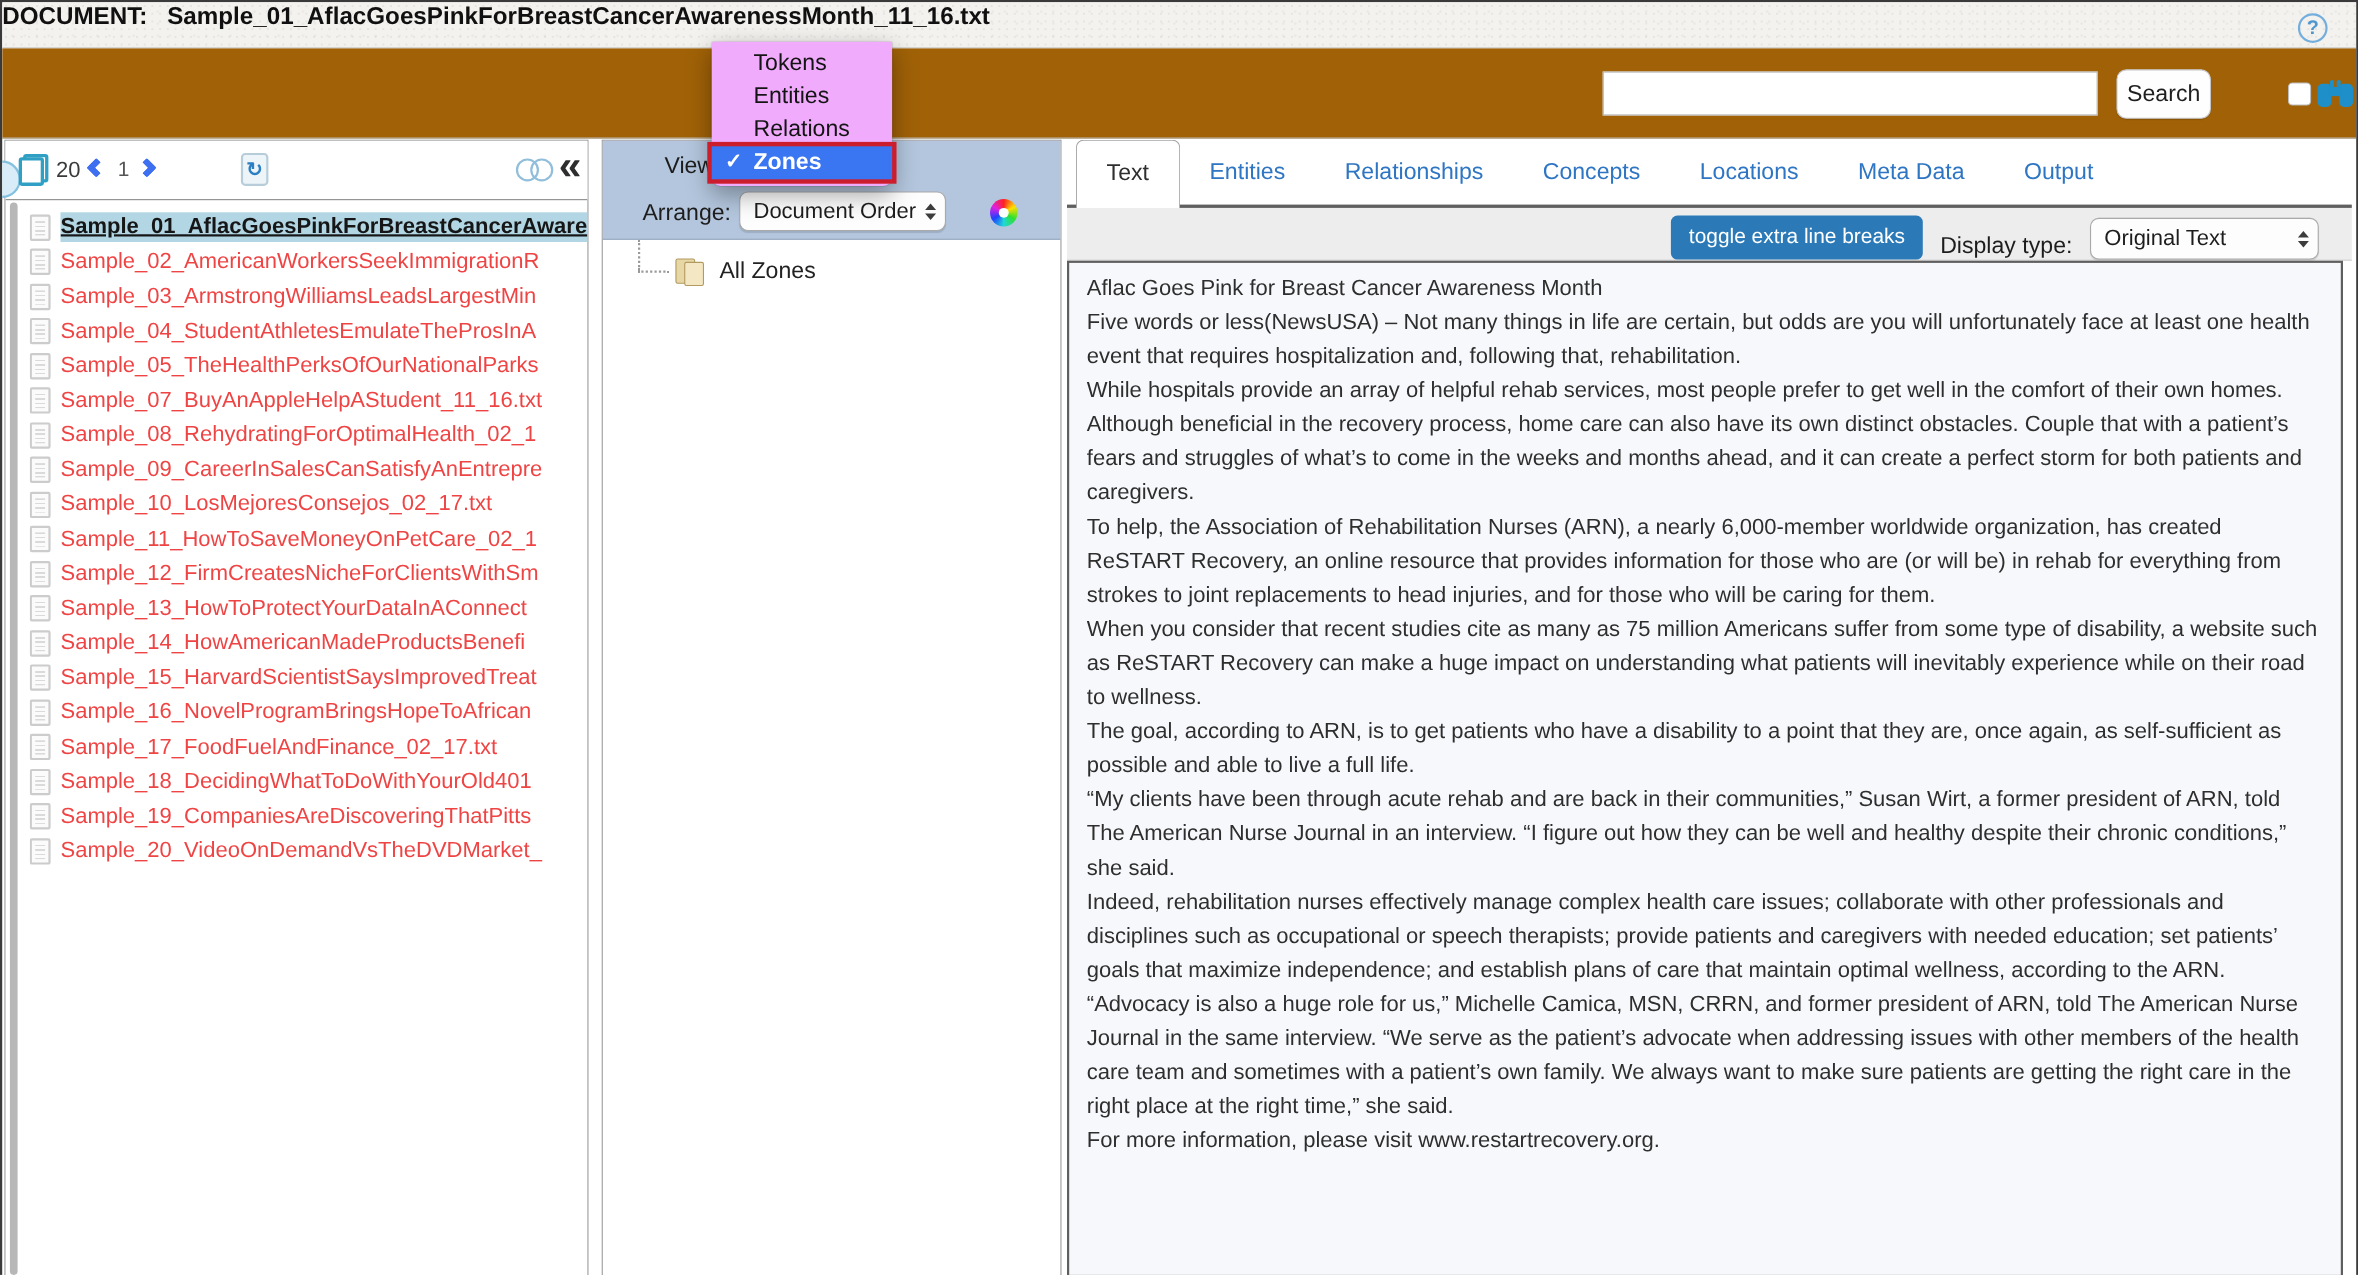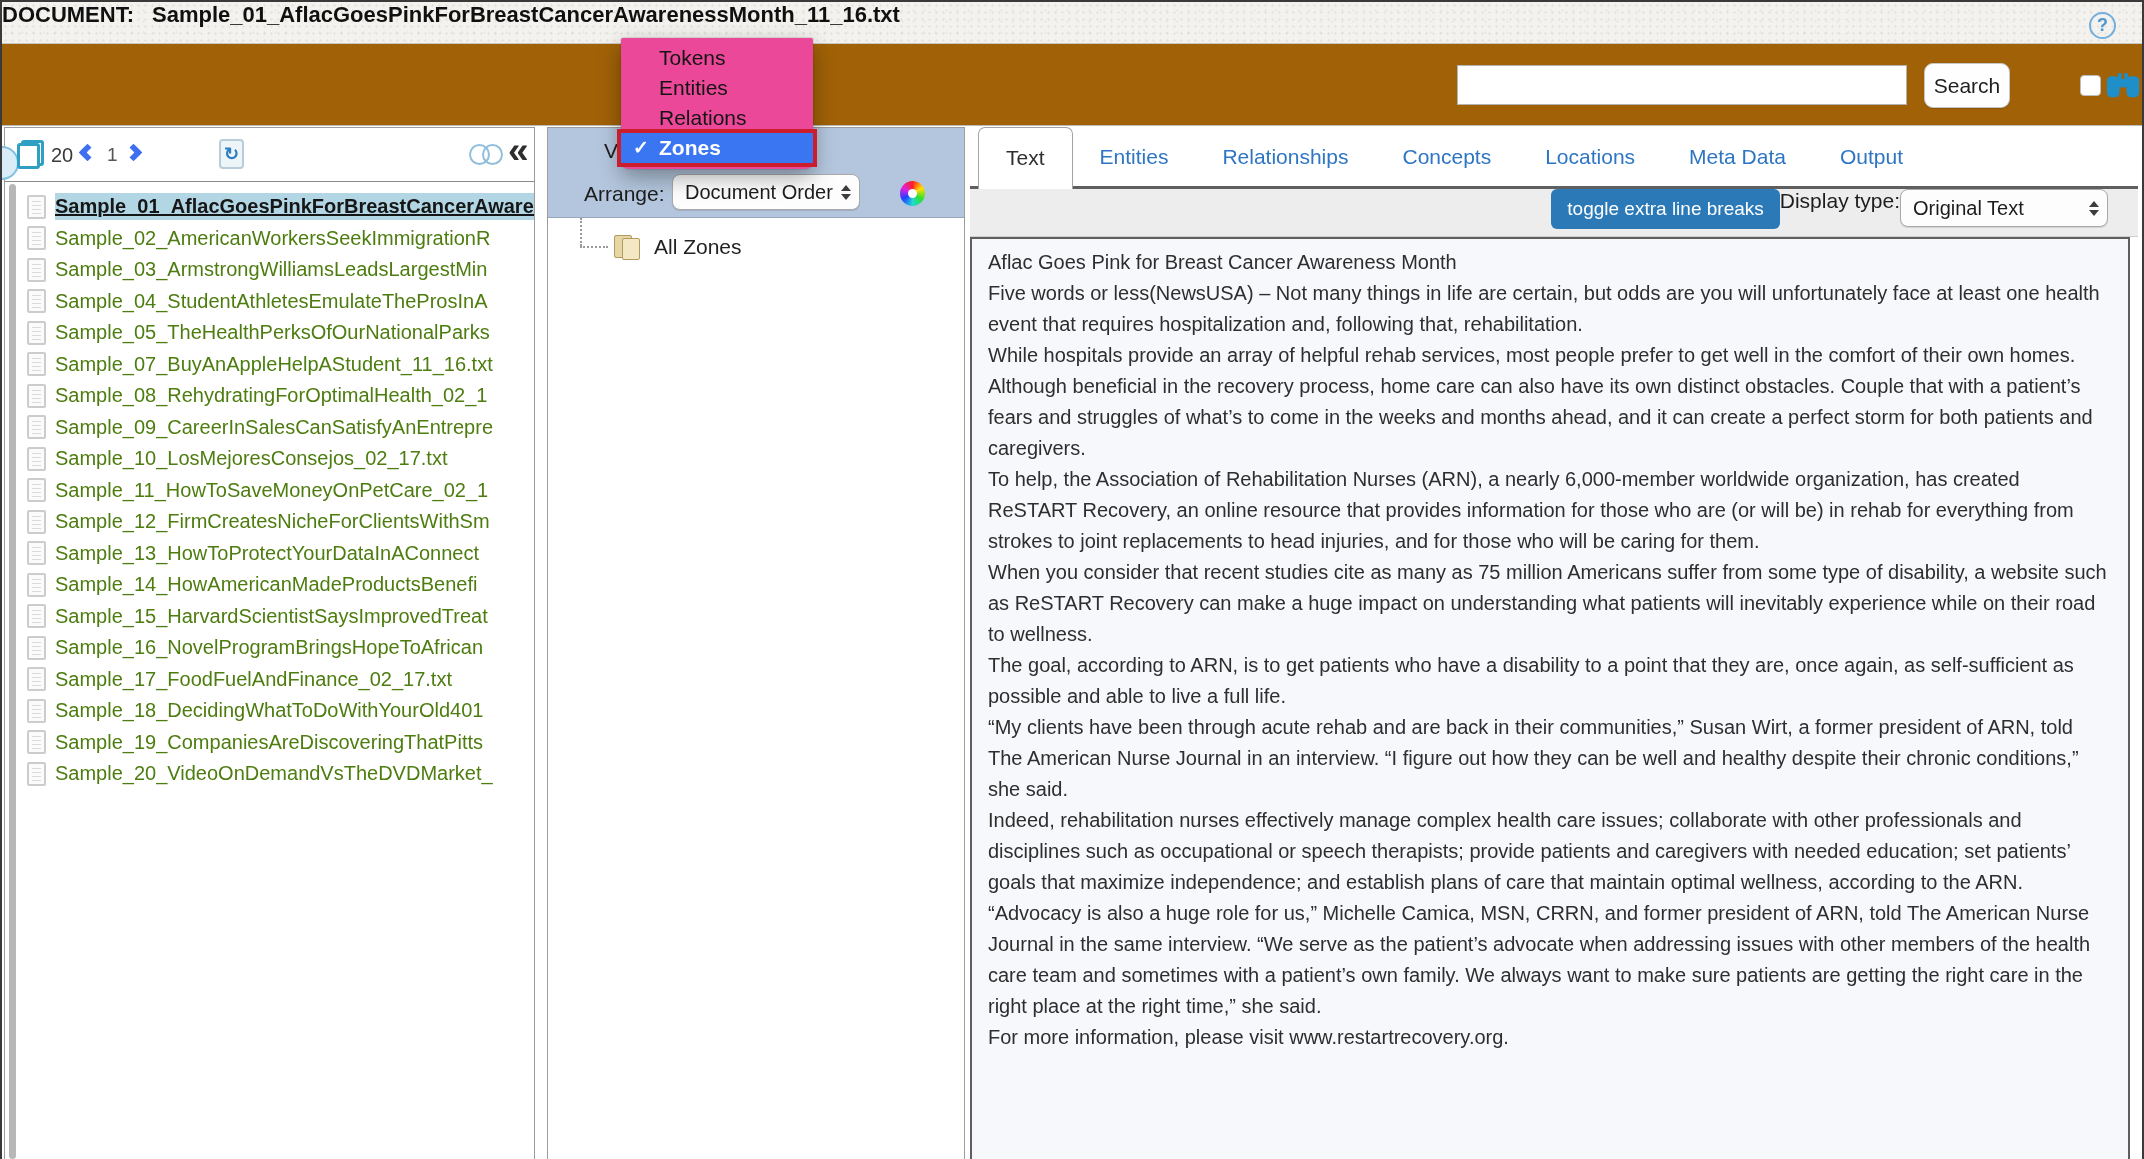--- a/index.html
+++ b/index.html
@@ -61,21 +61,21 @@
   .collapse-icon { position:absolute; left:503px; top:2px; font-size:37px; font-weight:bold; color:#2e2e2e; }
   .file-scrollbar { position:absolute; left:4px; top:56px; bottom:1px; width:7px;
     background:#b7b7b7; border-radius:4px; }
   .file-list { position:absolute; left:0; right:0; top:55px; bottom:0; overflow:hidden;
     padding:8px 0 0 22px; list-style:none; }
   .file-item { display:flex; align-items:center; height:31.5px; white-space:nowrap; overflow:hidden; }
   .doc-icon { flex:none; width:19px; height:24px; background:#fbfbfb; border:2px solid #cccccc;
     border-radius:2px; position:relative; margin-right:9px; }
   .doc-icon::before { content:""; position:absolute; left:3px; right:3px; top:4px; height:13px;
     background:repeating-linear-gradient(#dadada 0 1.5px, transparent 1.5px 4px); }
-  .file-label { flex:1; font-size:20px; color:#4d7c0f; overflow:hidden; white-space:nowrap; padding:2px 0; }
+  .file-label { flex:1; font-size:20px; color:#ef4444; overflow:hidden; white-space:nowrap; padding:2px 0; }
   .file-item.selected .file-label { font-weight:bold; text-decoration:underline;
     background:#b2d6e4; color:#161616; }
 
   
   .zones-panel { position:absolute; left:545px; top:125px; width:418px; height:1034px;
     background:#fff; border:1px solid #9c9c9c; }
   .zones-header { position:relative; height:90px; background:#b3c6dd; border-bottom:1px solid #97a8bc; }
   .view-label { position:absolute; left:56px; top:11px; font-size:21px; color:#1d1d1d; }
   .arrange-label { position:absolute; left:36px; top:54px; font-size:21px; color:#1d1d1d; }
   .mac-select { position:absolute; display:flex; align-items:center; justify-content:space-between;
@@ -102,31 +102,31 @@
   .tree-label { font-size:21px; color:#222; }
 
   
   .content-panel { position:absolute; left:968px; top:125px; width:1168px; height:1034px; background:#fff; }
   .tab-row { position:relative; height:62px; display:flex; align-items:center;
     border-bottom:3px solid #5f5f5f; background:#fff; padding-left:8px; }
   .tab { font-size:21px; color:#2e75c3; padding:0 27px; height:56px; line-height:56px; }
   .tab.active { color:#2f2f2f; background:#fff; border:1px solid #a3a3a3; border-bottom:none;
     border-radius:7px 7px 0 0; height:62px; line-height:60px; margin-bottom:-3px; position:relative; z-index:2; }
   .text-toolbar { height:48px; background:#ededed; border-bottom:1px solid #cfcfcf;
-    display:flex; align-items:flex-start; justify-content:flex-end; gap:0; padding-right:30px; }
+    display:flex; align-items:flex-end; justify-content:flex-end; gap:16px; padding-right:30px; }
   .toggle-breaks-btn { background:#2b7ab7; color:#fff; border:none; border-radius:6px;
     font-size:19px; padding:9px 16px; font-family:"Liberation Sans",sans-serif; }
   .display-label { font-size:21px; color:#1d1d1d; }
   .display-select { position:static; width:208px; height:38px; }
   .text-area { position:absolute; left:0; right:8px; top:110px; bottom:0;
     border:2px solid #5f5f5f; background:#f7f8fb; padding:8px 16px; overflow:hidden; }
   .para { font-size:20px; line-height:31px; color:#2e2e2e; }
 
   
-  .view-menu { position:absolute; left:619px; top:36px; width:192px; background:#ec4899;
+  .view-menu { position:absolute; left:645px; top:36px; width:164px; background:#f0abfc;
     border-radius:2px 2px 8px 8px; box-shadow:0 8px 22px rgba(0,0,0,.35), 0 0 0 1px rgba(0,0,0,.08);
     padding:5px 0 6px 0; z-index:10; }
   .menu-item { position:relative; height:30px; line-height:30px; padding-left:38px;
     font-size:21px; color:#141414; }
   .menu-check { position:absolute; left:12px; top:0; display:none; font-size:19px; }
   .menu-item.checked .menu-check { display:block; }
   .menu-item.active { background:#3b76f2; color:#fff; box-shadow:0 0 0 4px #cc1d2d; font-weight:bold; }
 </style>
 </head>
 <body>

